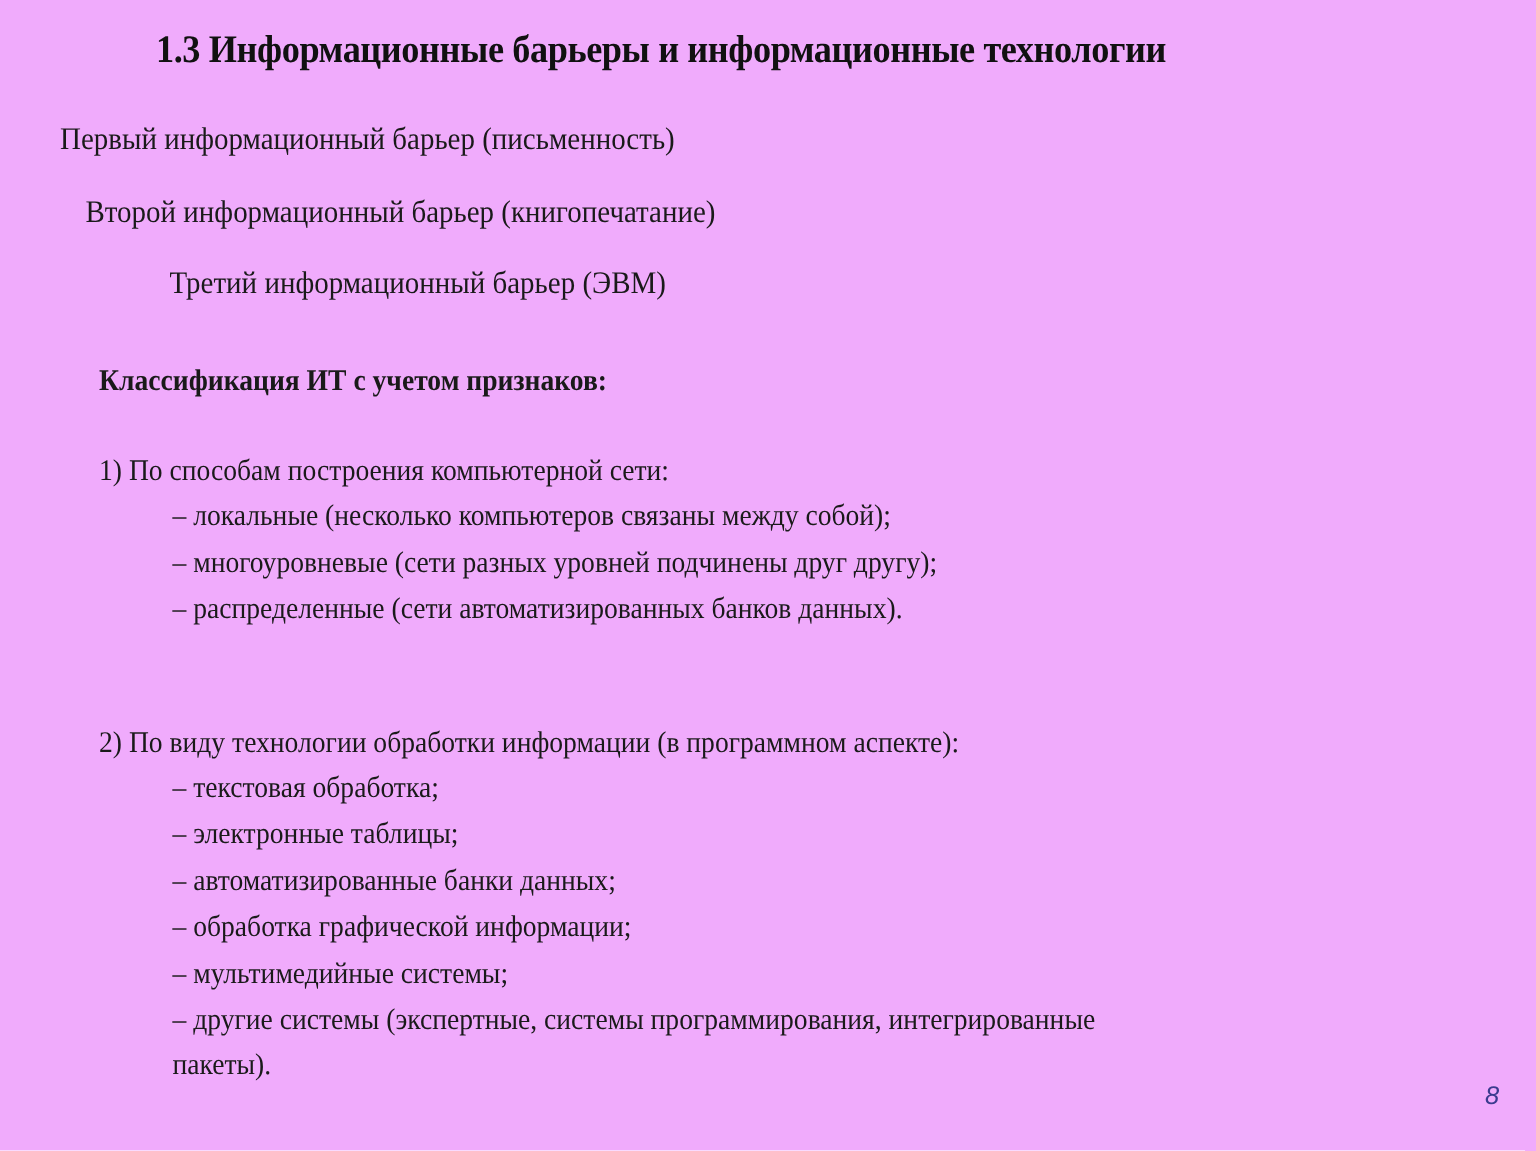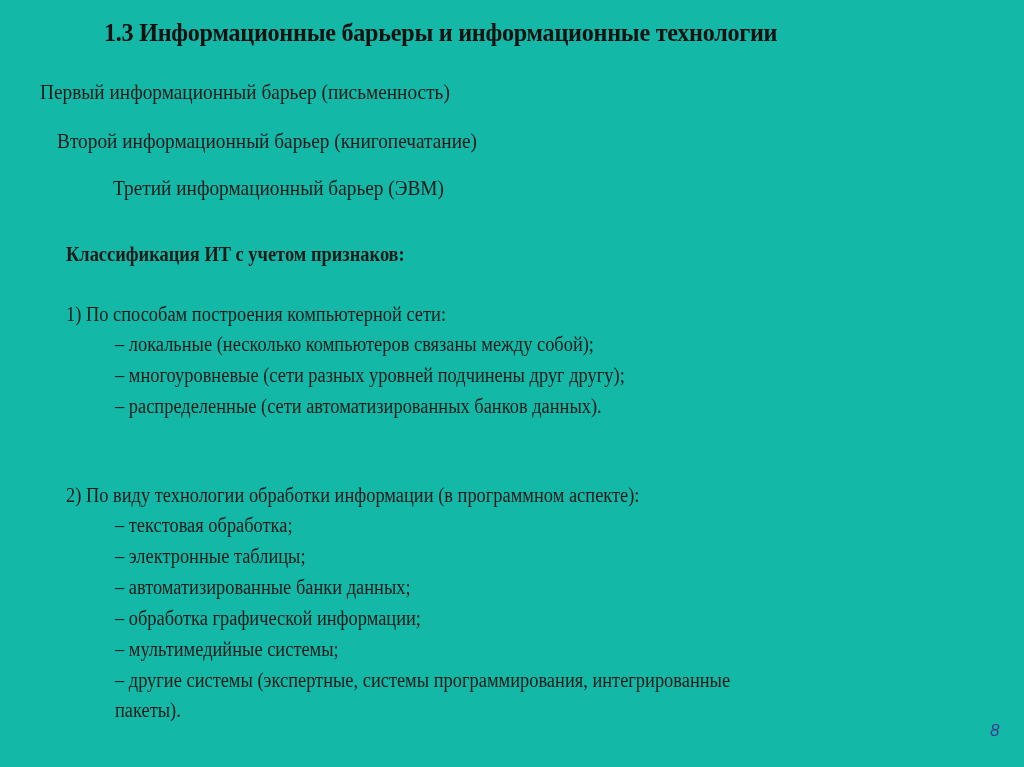--- a/index.html
+++ b/index.html
@@ -11,21 +11,21 @@
       width: 1024px;
       height: 767px;
       position: relative;
       overflow: hidden;
       font-family: "Liberation Serif", "DejaVu Serif", serif;
       color: #1a1a1a;
     }
     .slide {
       position: absolute;
       inset: 0;
-      background: #14b8a6;
+      background: #f0abfc;
     }
     .abs {
       position: absolute;
       white-space: nowrap;
       transform-origin: left top;
     }
     .title {
       left: 104px;
       top: 18px;
       font-size: 26px;

